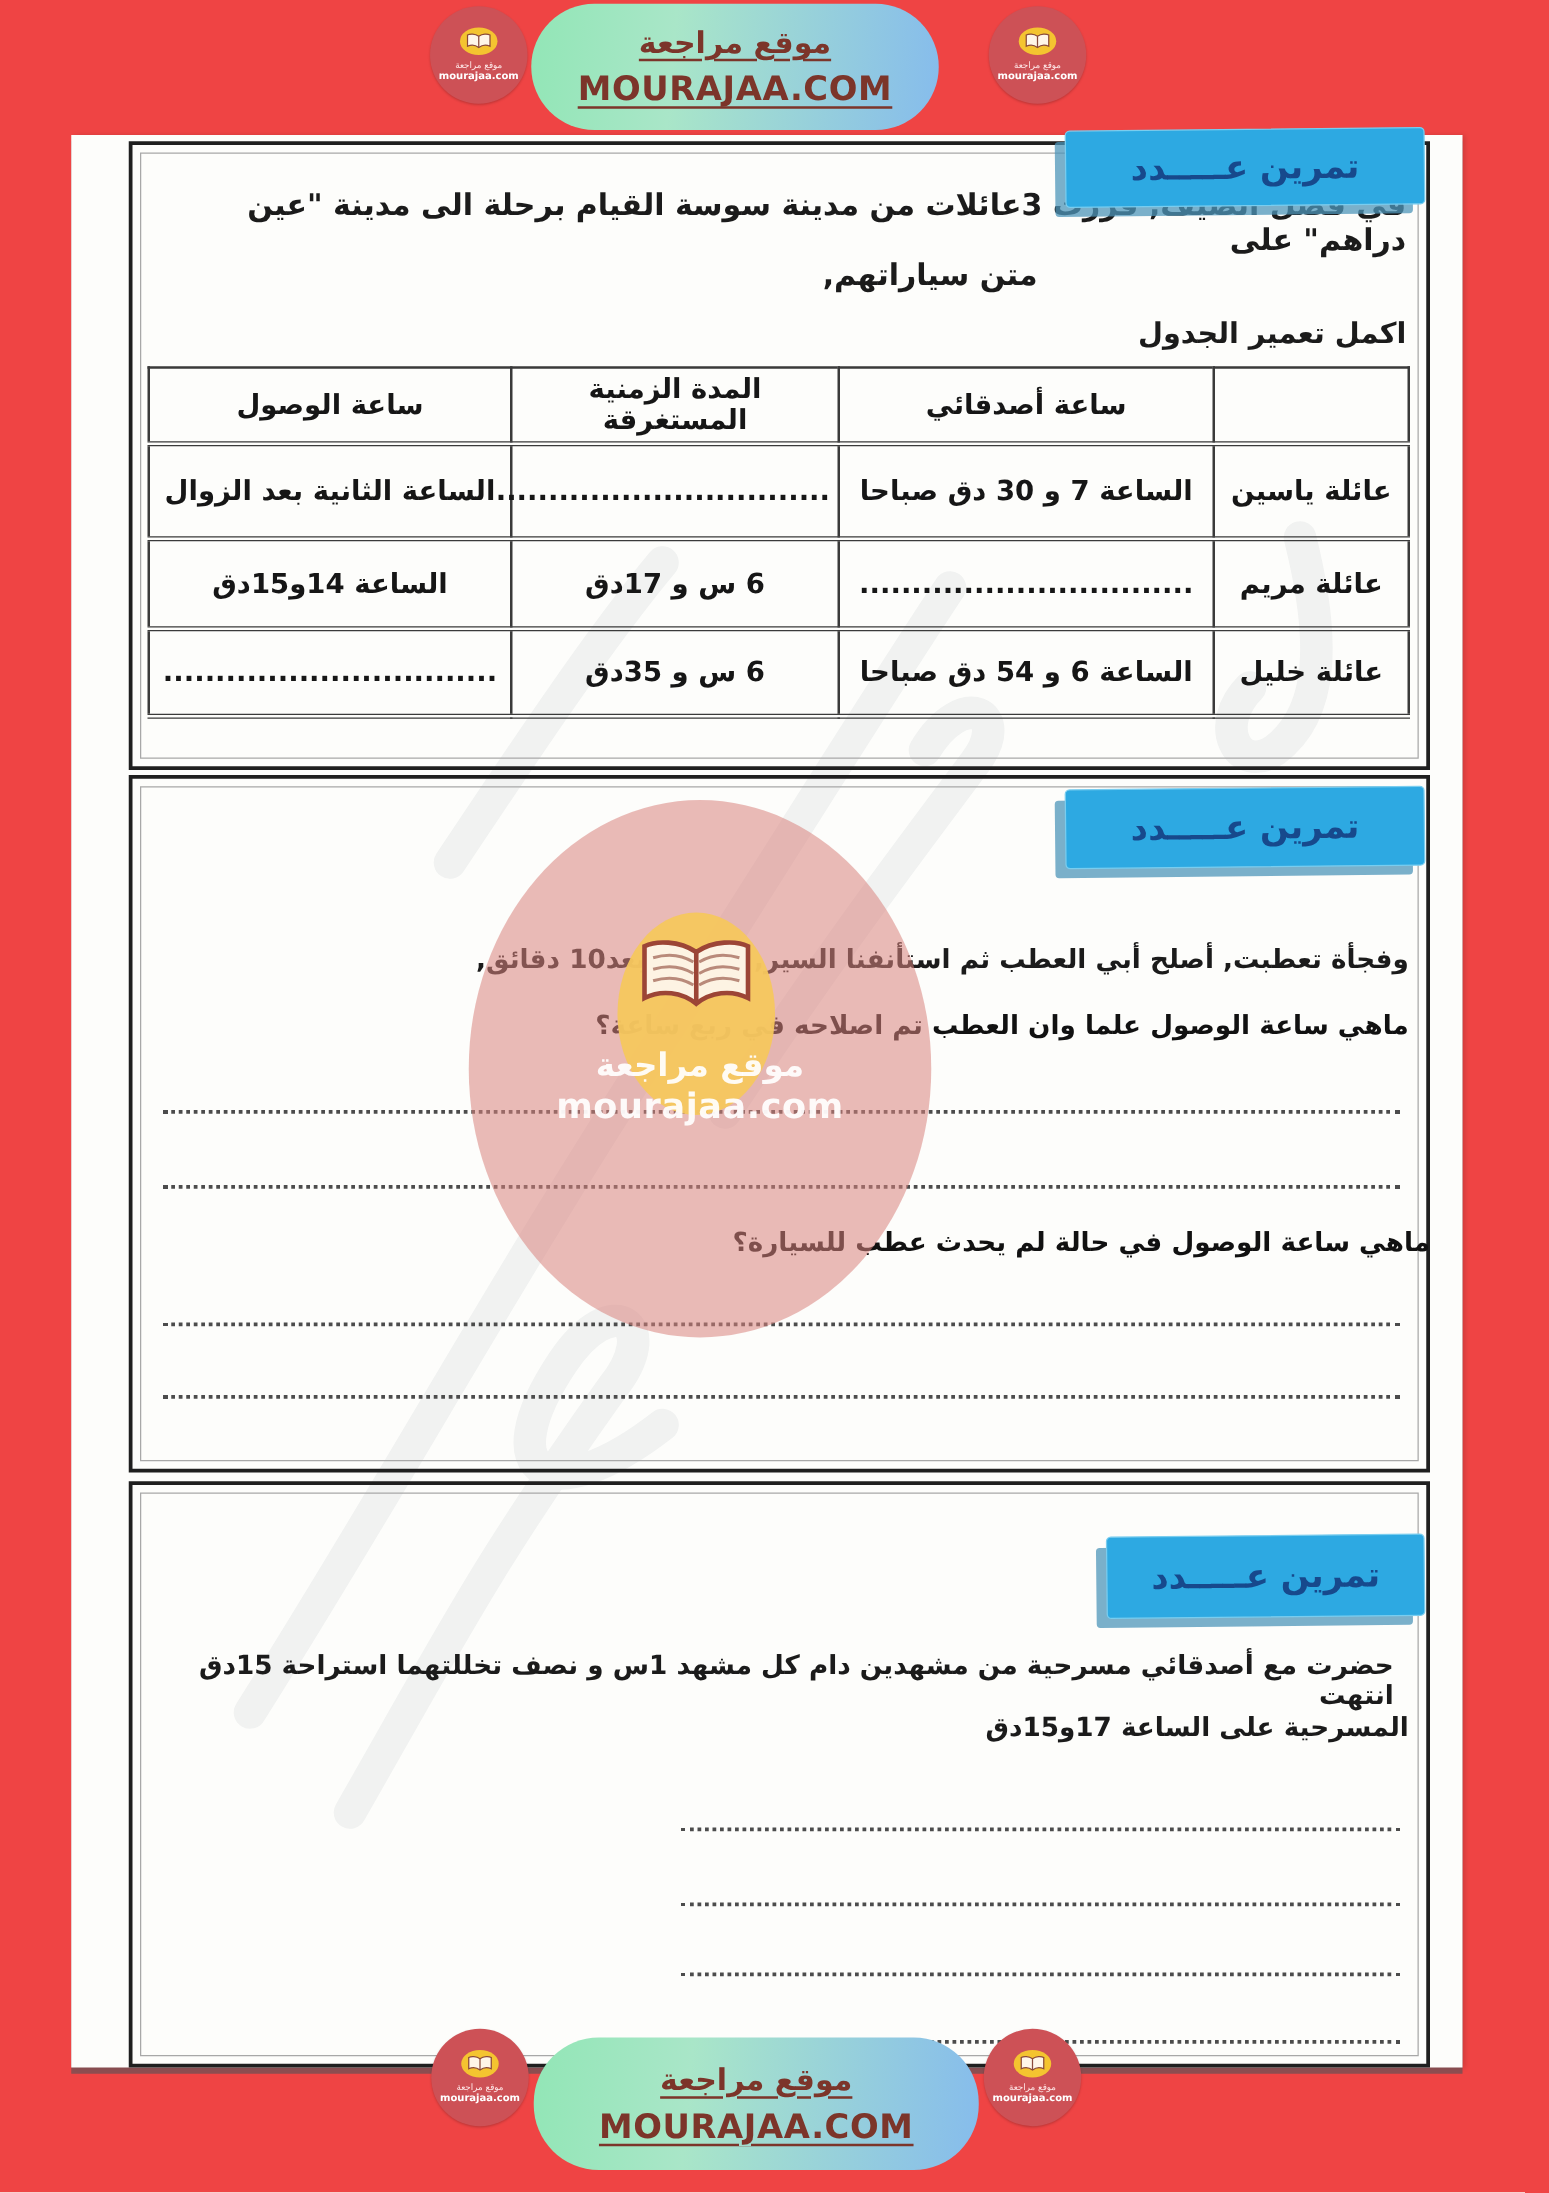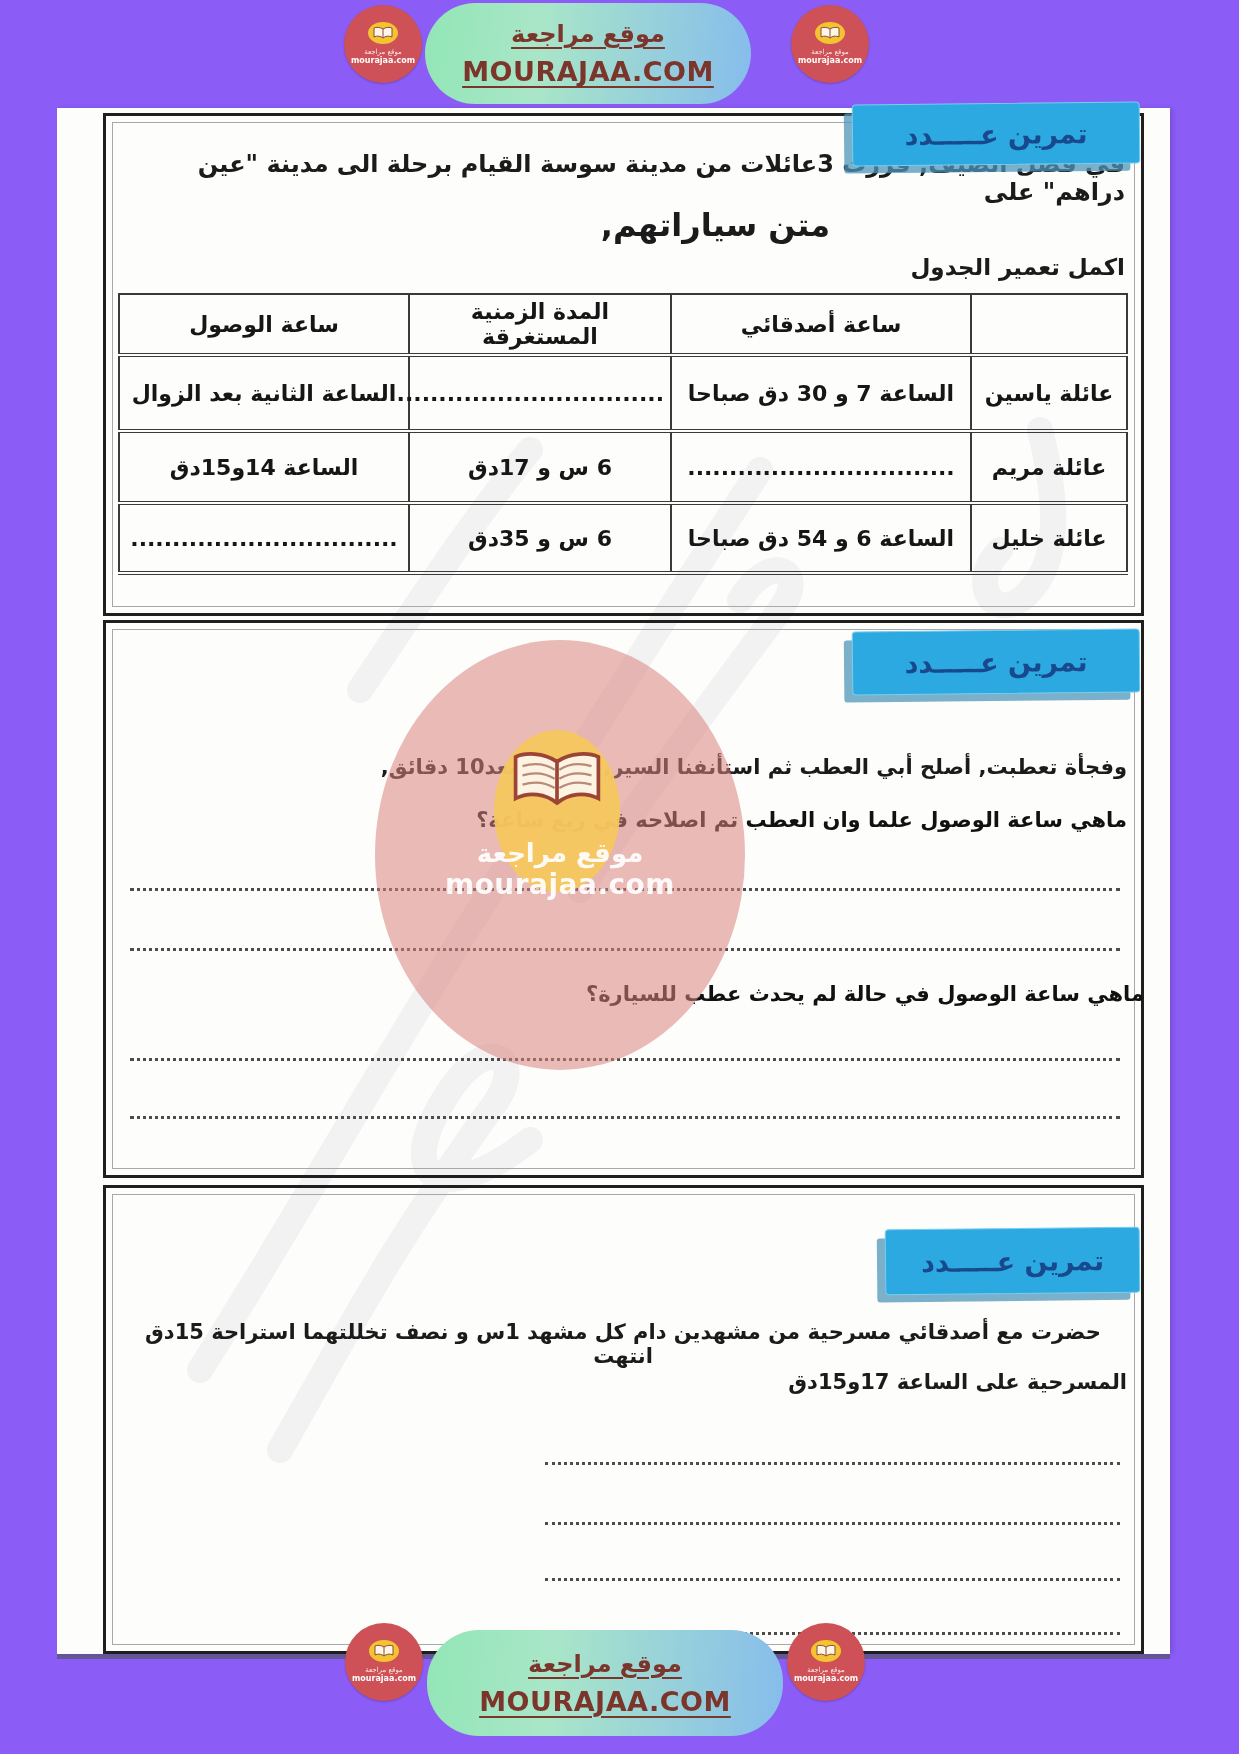--- a/index.html
+++ b/index.html
@@ -1,18 +1,18 @@
 <!DOCTYPE html>
 <html lang="ar"><head>
 <meta charset="utf-8">
 <style>
   html,body{margin:0;padding:0;}
   .canvas{
     position:relative;width:1239px;height:1754px;overflow:hidden;
-    background:#8b5cf6;
+    background:#ef4444;
     font-family:"DejaVu Sans","Liberation Sans",sans-serif;
     color:#1d1d1d;
   }
   .page{
     position:absolute;left:57px;top:108px;width:1113px;height:1546px;
     background:#fdfdfb;
     box-shadow:0 5px 0 rgba(75,85,90,.6), 3px 0 4px rgba(0,0,0,.12);
     z-index:0;
   }
   
@@ -91,21 +91,21 @@
         </svg>
     </span>
     <span class="l1">موقع مراجعة</span>
     <span class="l2">mourajaa.com</span>
   </div>
 
   <div class="exbox" style="left:103px;top:113px;width:1035px;height:497px;"></div>
   <div class="badge" style="left:852px;top:103px;width:286px;height:60px;">تمرين عـــــدد</div>
 
   <div class="line" style="left:123px;top:150px;width:1002px;font-size:24px;">في فصل الصيف, قررت 3عائلات من مدينة سوسة القيام برحلة الى مدينة "عين دراهم" على</div>
-  <div class="line" style="left:123px;top:206px;width:1002px;font-size:32px;padding-left:0;">
+  <div class="line" style="left:123px;top:206px;width:1002px;font-size:24px;padding-left:0;">
     <span style="margin-right:295px;display:inline-block;">متن سياراتهم,</span>
   </div>
   <div class="line" style="left:123px;top:254px;width:1002px;font-size:23px;">اكمل تعمير الجدول</div>
 
   <table class="grid" style="left:118px;top:293px;width:1008px;">
     <colgroup>
         <col style="width:156px">
         <col style="width:300px">
         <col style="width:262px">
         <col style="width:290px">
@@ -161,21 +161,21 @@
       </svg>
   </div>
   <div class="wm-text">
     <div class="w1">موقع مراجعة</div>
     <div class="w2">mourajaa.com</div>
   </div>
 
   <div class="exbox" style="left:103px;top:1185px;width:1035px;height:463px;"></div>
   <div class="badge" style="left:885px;top:1228px;width:253px;height:64px;">تمرين عـــــدد</div>
 
-  <div class="line" style="left:117px;top:1320px;width:1012px;font-size:21px;text-align:center;">حضرت مع أصدقائي مسرحية من مشهدين دام كل مشهد 1س و نصف تخللتهما استراحة 15دق انتهت</div>
+  <div class="line" style="left:103px;top:1320px;width:1012px;font-size:21px;">حضرت مع أصدقائي مسرحية من مشهدين دام كل مشهد 1س و نصف تخللتهما استراحة 15دق انتهت</div>
   <div class="line" style="left:115px;top:1370px;width:1012px;font-size:21px;">المسرحية على الساعة 17و15دق</div>
 
   <div class="dots" style="left:545px;top:1462px;width:575px;"></div>
   <div class="dots" style="left:545px;top:1522px;width:575px;"></div>
   <div class="dots" style="left:545px;top:1578px;width:575px;"></div>
   <div class="dots" style="left:545px;top:1632px;width:575px;"></div>
 
   <div class="banner" style="left:427px;top:1630px;width:356px;height:106px;">
     <div class="t1">موقع مراجعة</div>
     <div class="t2">MOURAJAA.COM</div>

